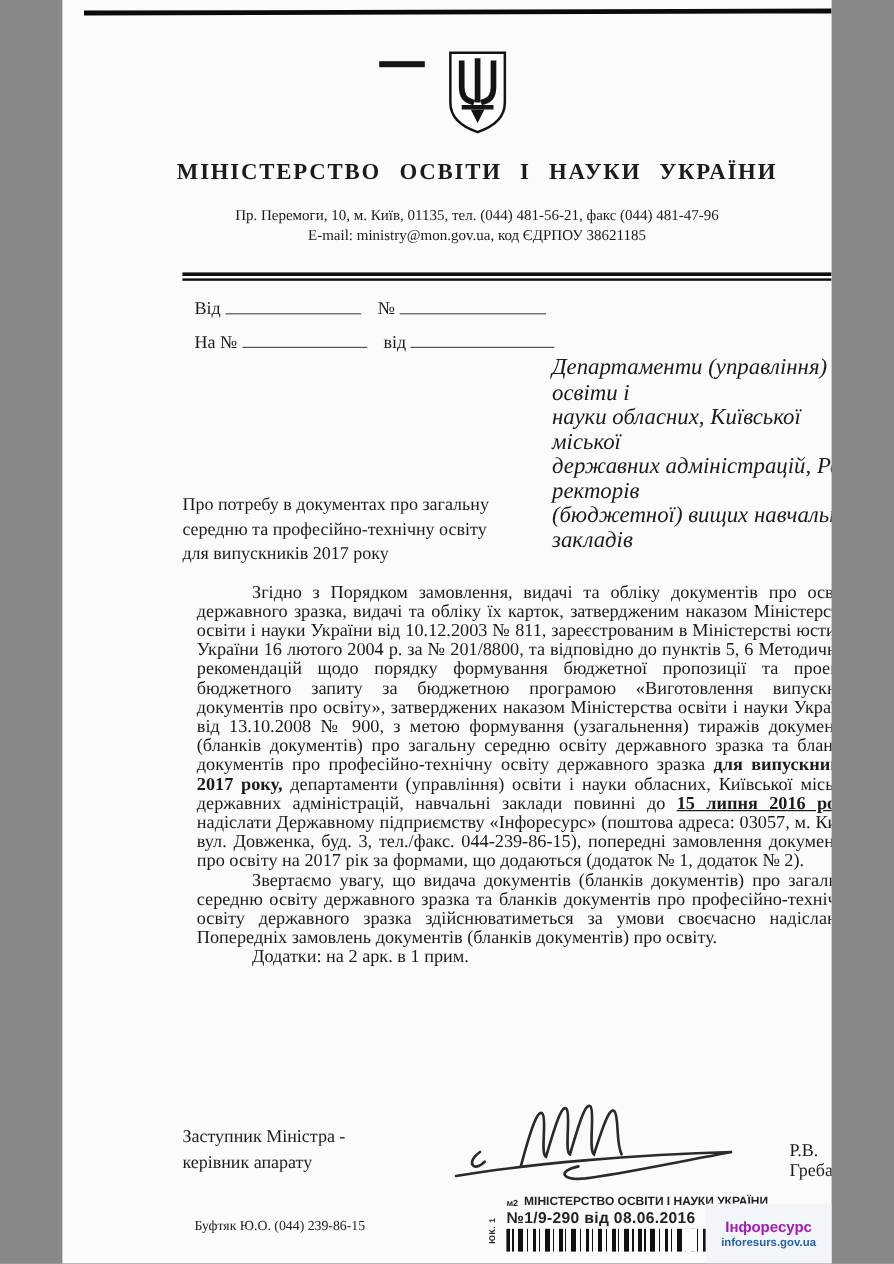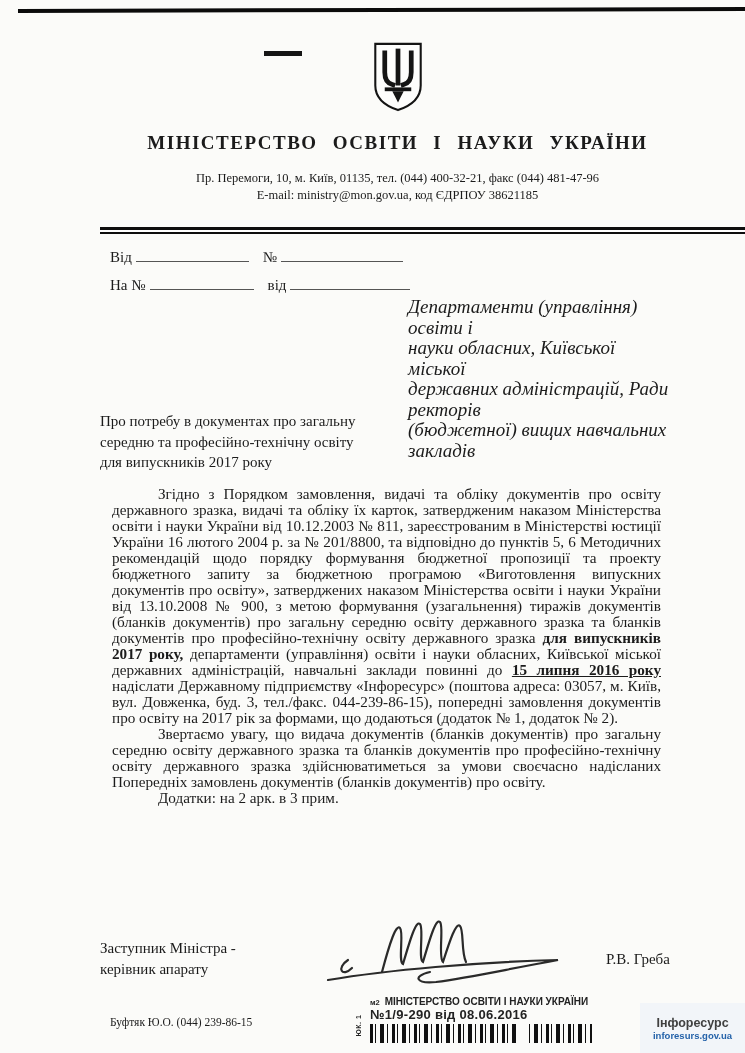--- a/index.html
+++ b/index.html
@@ -1,18 +1,18 @@
 <!DOCTYPE html>
 <html><head>
 <meta charset="utf-8">
 <style>
   html,body{margin:0;padding:0;background:#888;}
   .page{
     position:relative;
-    width:745px;height:1053px;
+    width:641px;height:1053px;
     margin:0 auto;
     background:#fbfbf9;
     font-family:"Liberation Serif", serif;
     color:#1b1b1b;
     overflow:hidden;
   }
   
   .scan-top-line{position:absolute;top:8px;left:18px;right:0;height:4px;background:#0b0b0b;transform:rotate(-0.15deg);}
   .scan-mark{position:absolute;top:51px;left:264px;width:38px;height:5px;background:#151515;}
   
@@ -79,21 +79,21 @@
           <path d="M13,9 V32 Q13,43 21,45 L24,46"></path>
           <path d="M41,9 V32 Q41,43 33,45 L30,46"></path>
           <path d="M27,7 V46"></path>
         </g>
         <path d="M13,48 H41 V52 H13 Z" fill="#141414"></path>
         <path d="M21,52 L27,64 L33,52 Z" fill="#141414"></path>
       </svg>
     </span>
     <div class="lh-title">МІНІСТЕРСТВО ОСВІТИ І НАУКИ УКРАЇНИ</div>
     <div class="lh-address">
-      <div>Пр. Перемоги, 10,  м. Київ, 01135, тел. (044) 400-32-21, факс (044) 481-47-96</div>
+      <div>Пр. Перемоги, 10,  м. Київ, 01135, тел. (044) 481-56-21, факс (044) 481-47-96</div>
       <div>E-mail: ministry@mon.gov.ua, код ЄДРПОУ 38621185</div>
     </div>
   </div>
 
   <div class="rule"></div>
 
   <div class="ref ref-row1">
     <span class="lbl">Від</span><span class="blank b1"></span><span class="lbl">№</span><span class="blank b2"></span>
   </div>
   <div class="ref ref-row2">
@@ -109,21 +109,21 @@
 
   <div class="subject">
     <div>Про потребу в документах про загальну</div>
     <div>середню та професійно-технічну освіту</div>
     <div>для випускників 2017 року</div>
   </div>
 
   <div class="body">
     <p><span>Згідно з Порядком замовлення, видачі та обліку документів про освіту державного зразка, видачі та обліку їх карток, затвердженим наказом Міністерства освіти і науки України від 10.12.2003 № 811, зареєстрованим в Міністерстві юстиції України 16 лютого 2004 р. за № 201/8800, та відповідно до пунктів 5, 6 Методичних рекомендацій щодо порядку формування бюджетної пропозиції та проекту бюджетного запиту за бюджетною програмою «Виготовлення випускних документів про освіту», затверджених наказом Міністерства освіти і науки України від 13.10.2008 № 900, з метою формування (узагальнення) тиражів документів (бланків документів) про загальну середню освіту державного зразка та бланків документів про професійно-технічну освіту державного зразка </span><span class="b">для випускників 2017 року,</span><span> департаменти (управління) освіти і науки обласних, Київської міської державних адміністрацій, навчальні заклади повинні до </span><span class="b u">15 липня 2016 року</span><span> надіслати Державному підприємству «Інфоресурс» (поштова адреса: 03057, м. Київ, вул. Довженка, буд. 3, тел./факс. 044-239-86-15), попередні замовлення документів про освіту на 2017 рік за формами, що додаються (додаток № 1, додаток № 2).</span></p>
     <p>Звертаємо увагу, що видача документів (бланків документів) про загальну середню освіту державного зразка та бланків документів про професійно-технічну освіту державного зразка здійснюватиметься за умови своєчасно надісланих Попередніх замовлень документів (бланків документів) про освіту.</p>
-    <p class="attachments">Додатки: на 2 арк. в 3 прим.</p>
+    <p class="attachments">Додатки: на 2 арк. в 1 прим.</p>
   </div>
 
   <div class="sig-pos">
     <div>Заступник Міністра -</div>
     <div>керівник апарату</div>
   </div>
 
   <span class="sig-script">
     <svg width="250" height="85" viewBox="0 0 250 85">
       <g fill="none" stroke="#2a2a2a" stroke-width="2.2" stroke-linecap="round">
@@ -146,17 +146,17 @@
         <span class="stamp-org">МІНІСТЕРСТВО ОСВІТИ І НАУКИ УКРАЇНИ</span>
       </div>
       <div class="stamp-reg">№1/9-290 від 08.06.2016</div>
       <div class="barcode">
         <span class="barcode-gap"></span>
       </div>
     </div>
   </div>
 
   <div class="watermark">
-    <div class="wm-name" style="color: #404040; text-align: right;">Інфоресурс</div>
+    <div class="wm-name" style="color: #a21caf; text-align: right;">Інфоресурс</div>
     <div class="wm-site" style="color: rgb(36, 98, 169);">inforesurs.gov.ua</div>
   </div>
 
 </div>
 
 </body></html>

